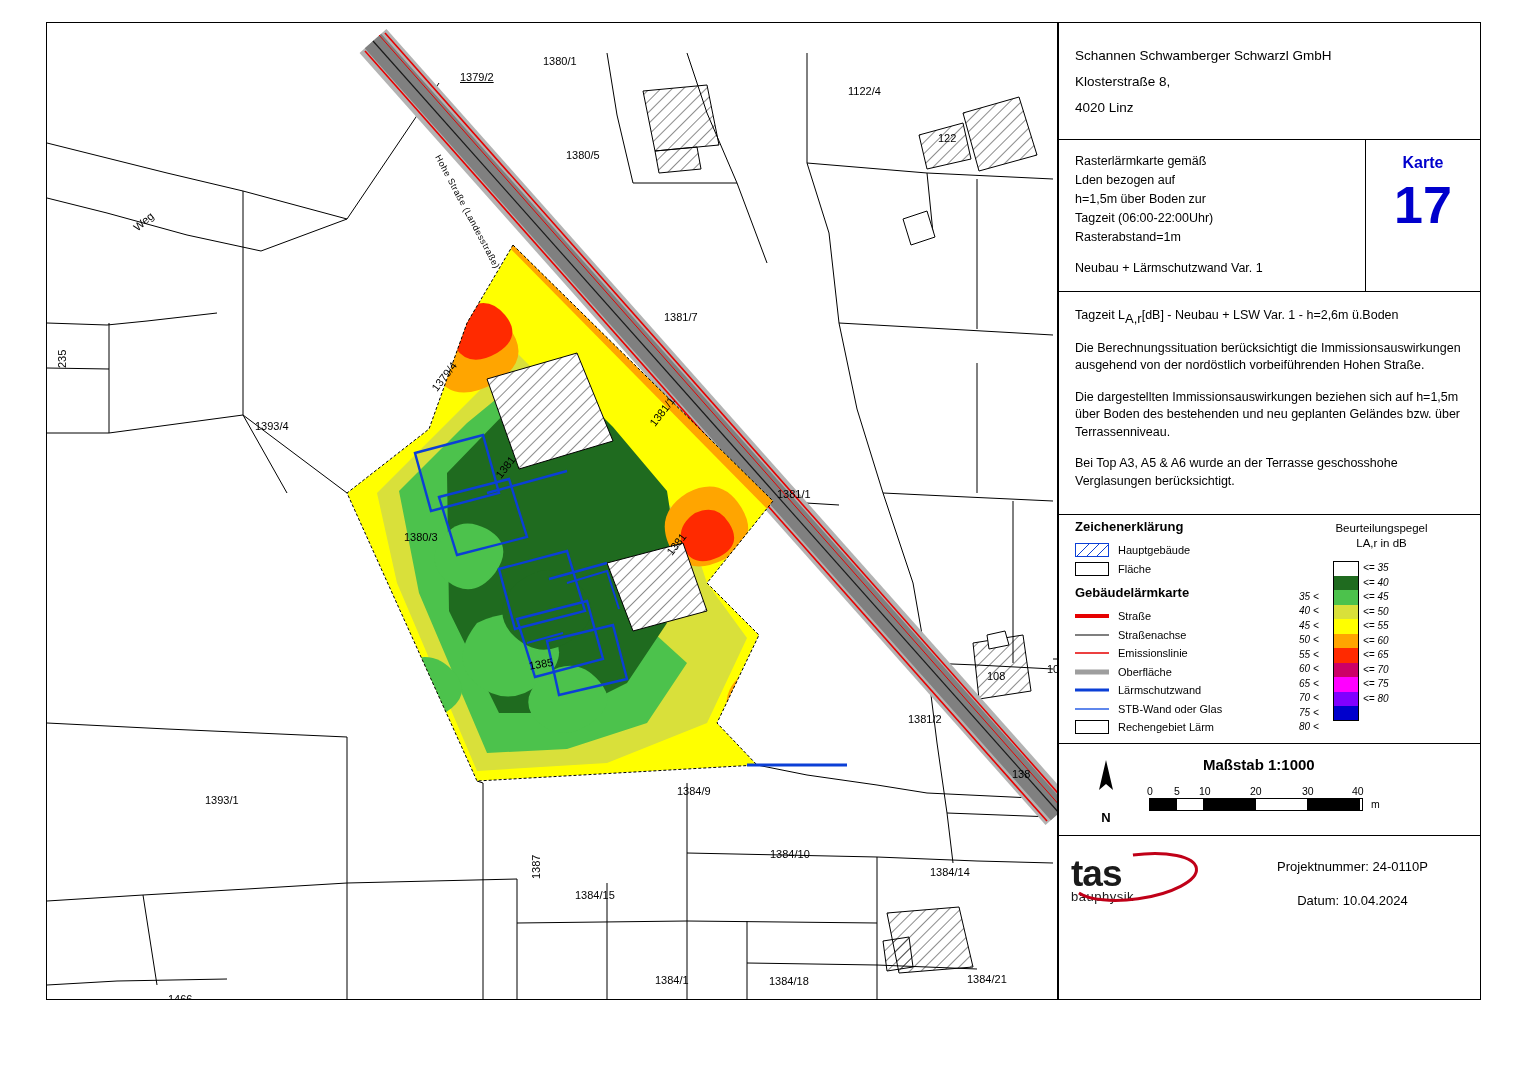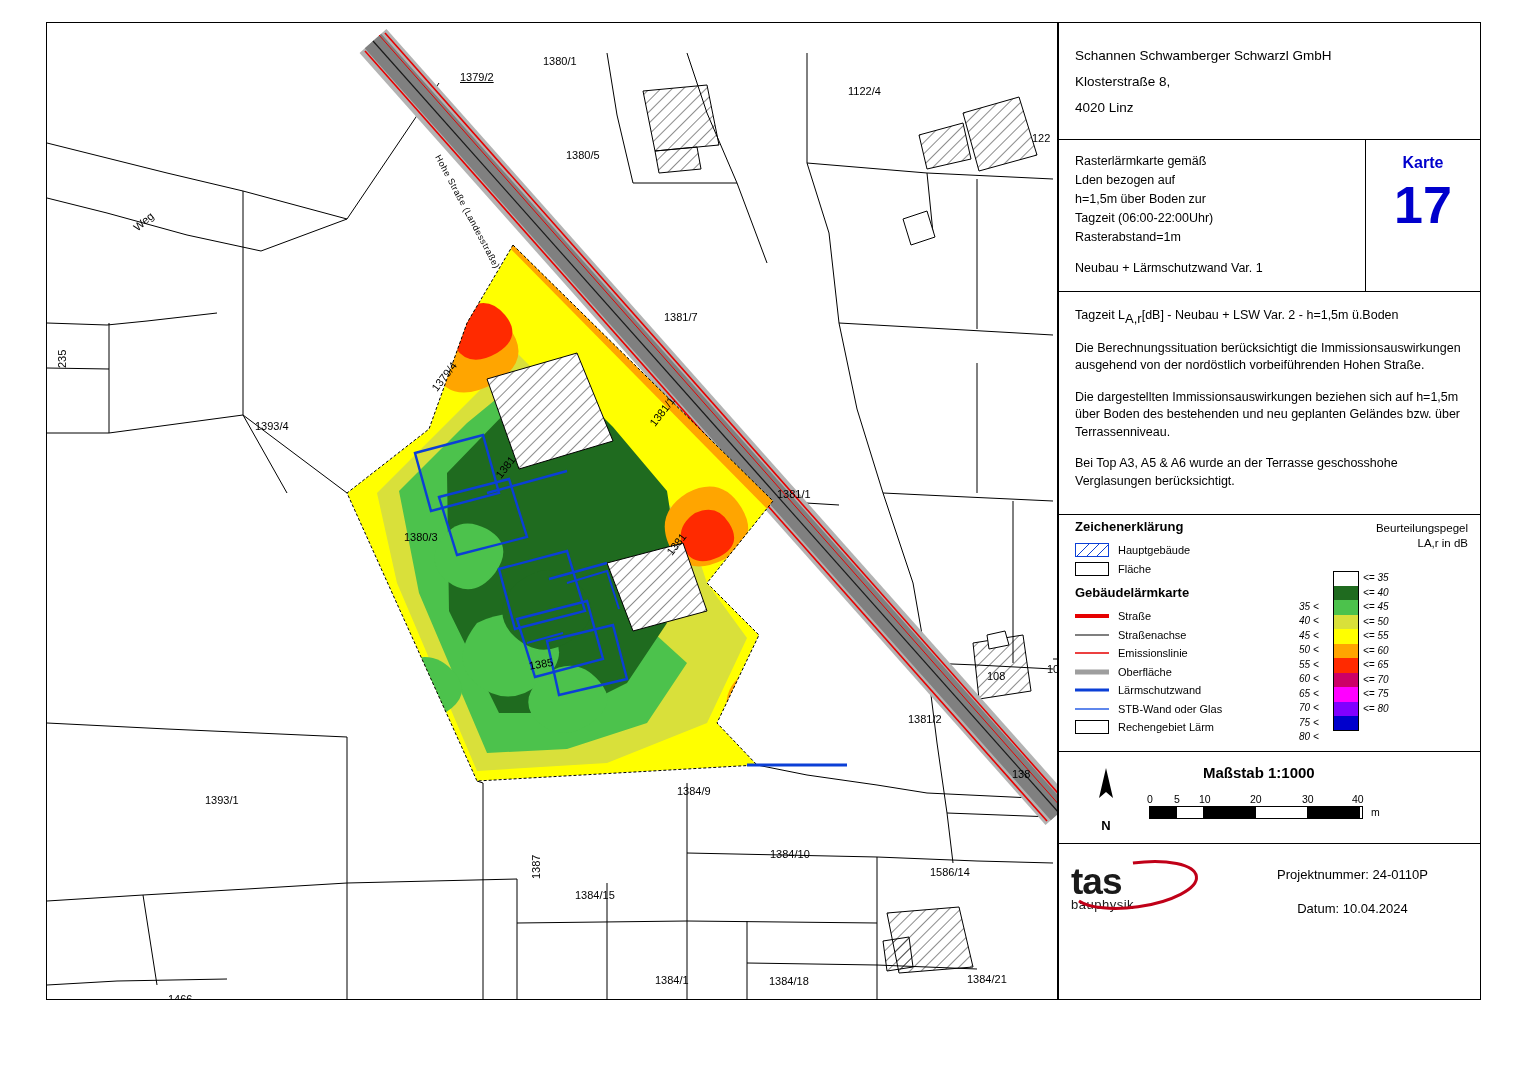--- a/index.html
+++ b/index.html
@@ -52,21 +52,21 @@
   
   #legend-block { padding:4px 12px 6px 16px; display:flex; }
   #legend-left { width:218px; }
   #legend-left h4 { font-size:13px; margin:0 0 7px 0; font-weight:bold; }
   .leg-item { display:flex; align-items:center; height:18.5px; font-size:11px; }
   .leg-sym { width:34px; height:14px; margin-right:9px; position:relative; flex:none; }
   .leg-txt { font-size:11px; }
 
   
   #legend-right { flex:1; padding-left:2px; padding-top:2px;}
-  #lr-title { font-size:11.5px; line-height:15px; margin-bottom:20px; text-align:right;}
+  #lr-title { font-size:11.5px; line-height:15px; margin-bottom:10px; text-align:center;}
   #scale-wrap { display:flex; justify-content:flex-start; padding-left:4px; }
   #scale-left, #scale-right { font-size:10px; }
   #scale-left { width:34px; padding-right:4px; padding-top:14px;}
   #scale-mid { width:26px; }
   #scale-right { width:44px; padding-left:4px; }
   .sc-cell { height:14.5px; border-left:1px solid #000; border-right:1px solid #000; }
   .sc-cell.first { border-top:1px solid #000; }
   .sc-cell.last { border-bottom:1px solid #000; }
   .sc-lbl { height:14.5px; line-height:14.5px;font-style:italic; }
   .sc-lbl.r { text-align:left; }
@@ -251,41 +251,41 @@
 
       <g stroke="#0b3fd6" fill="none" stroke-width="3">
         <path d="M700,742 L800,742"></path>
       </g>
     </svg>
 
     <div class="plabel" style="left:395px; top:130px; transform:rotate(62deg); transform-origin:left top; font-size:9px; letter-spacing:0.5px;">Hohe Straße (Landesstraße)</div>
   <div class="plabel" style="left: 413px; top: 48px; text-decoration: underline;">1379/2</div>
       <div class="plabel" style="left: 496px; top: 32px;">1380/1</div>
       <div class="plabel" style="left: 801px; top: 62px;">1122/4</div>
-      <div class="plabel" style="left: 985px; top: 109px; text-align: center;">122</div>
+      <div class="plabel" style="left: 891px; top: 109px; text-align: center;">122</div>
       <div class="plabel" style="left: 519px; top: 126px;">1380/5</div>
       <div class="plabel" style="left: 84px; top: 201px; transform: rotate(-40deg); transform-origin: left top;">Weg</div>
       <div class="plabel" style="left: 9px; top: 345px; transform: rotate(-90deg); transform-origin: left top;">235</div>
       <div class="plabel" style="left: 617px; top: 288px;">1381/7</div>
       <div class="plabel" style="left: 208px; top: 397px;">1393/4</div>
       <div class="plabel" style="left: 382px; top: 363px; transform: rotate(-52deg); transform-origin: left top;">1379/4</div>
       <div class="plabel" style="left: 600px; top: 398px; transform: rotate(-52deg); transform-origin: left top;">1381/1</div>
       <div class="plabel" style="left: 730px; top: 465px;">1381/1</div>
       <div class="plabel" style="left: 446px; top: 450px; transform: rotate(-52deg); transform-origin: left top;">1381</div>
       <div class="plabel" style="left: 357px; top: 508px;">1380/3</div>
       <div class="plabel" style="left: 617px; top: 527px; transform: rotate(-52deg); transform-origin: left top;">1381</div>
       <div class="plabel" style="left: 481px; top: 637px; transform: rotate(-10deg); transform-origin: left top;">1385</div>
       <div class="plabel" style="left: 861px; top: 690px;">1381/2</div>
       <div class="plabel" style="left: 940px; top: 647px;">108</div>
       <div class="plabel" style="left: 1000px; top: 640px;">109</div>
       <div class="plabel" style="left: 965px; top: 745px;">138</div>
       <div class="plabel" style="left: 158px; top: 771px;">1393/1</div>
       <div class="plabel" style="left: 630px; top: 762px;">1384/9</div>
       <div class="plabel" style="left: 723px; top: 825px;">1384/10</div>
-      <div class="plabel" style="left: 883px; top: 843px;">1586/14</div>
+      <div class="plabel" style="left: 883px; top: 843px;">1384/14</div>
       <div class="plabel" style="left: 528px; top: 866px;">1384/15</div>
       <div class="plabel" style="left: 483px; top: 856px; transform: rotate(-90deg); transform-origin: left top;">1387</div>
       <div class="plabel" style="left: 608px; top: 951px;">1384/1</div>
       <div class="plabel" style="left: 722px; top: 952px;">1384/18</div>
       <div class="plabel" style="left: 920px; top: 950px;">1384/21</div>
       <div class="plabel" style="left: 663px; top: 975px;">236</div>
       <div class="plabel" style="left: 121px; top: 970px;">1466</div>
     </div>
 
   <div id="info-panel">
@@ -307,21 +307,21 @@
         <div>Neubau + Lärmschutzwand Var. 1</div>
       </div>
       <div id="karte-right">
         <div id="karte-word">Karte</div>
         <div id="karte-num">17</div>
       </div>
     </div>
 
     <div class="ip-row" id="desc-block">
       <div id="desc-title">
-        <span>Tagzeit L</span><sub>A,r</sub><span>[dB] - Neubau + LSW Var. 2 - h=1,5m ü.Boden</span>
+        <span>Tagzeit L</span><sub>A,r</sub><span>[dB] - Neubau + LSW Var. 1 - h=2,6m ü.Boden</span>
       </div>
       <p>Die Berechnungssituation berücksichtigt die Immissionsauswirkungen ausgehend von der nordöstlich vorbeiführenden Hohen Straße.</p>
       <p>Die dargestellten Immissionsauswirkungen beziehen sich auf h=1,5m über Boden des bestehenden und neu geplanten Geländes bzw. über Terrassenniveau.</p>
       <p>Bei Top A3, A5 &amp; A6 wurde an der Terrasse geschosshohe Verglasungen berücksichtigt.</p>
     </div>
 
     <div class="ip-row" id="legend-block">
       <div id="legend-left">
         <h4>Zeichenerklärung</h4>
 

